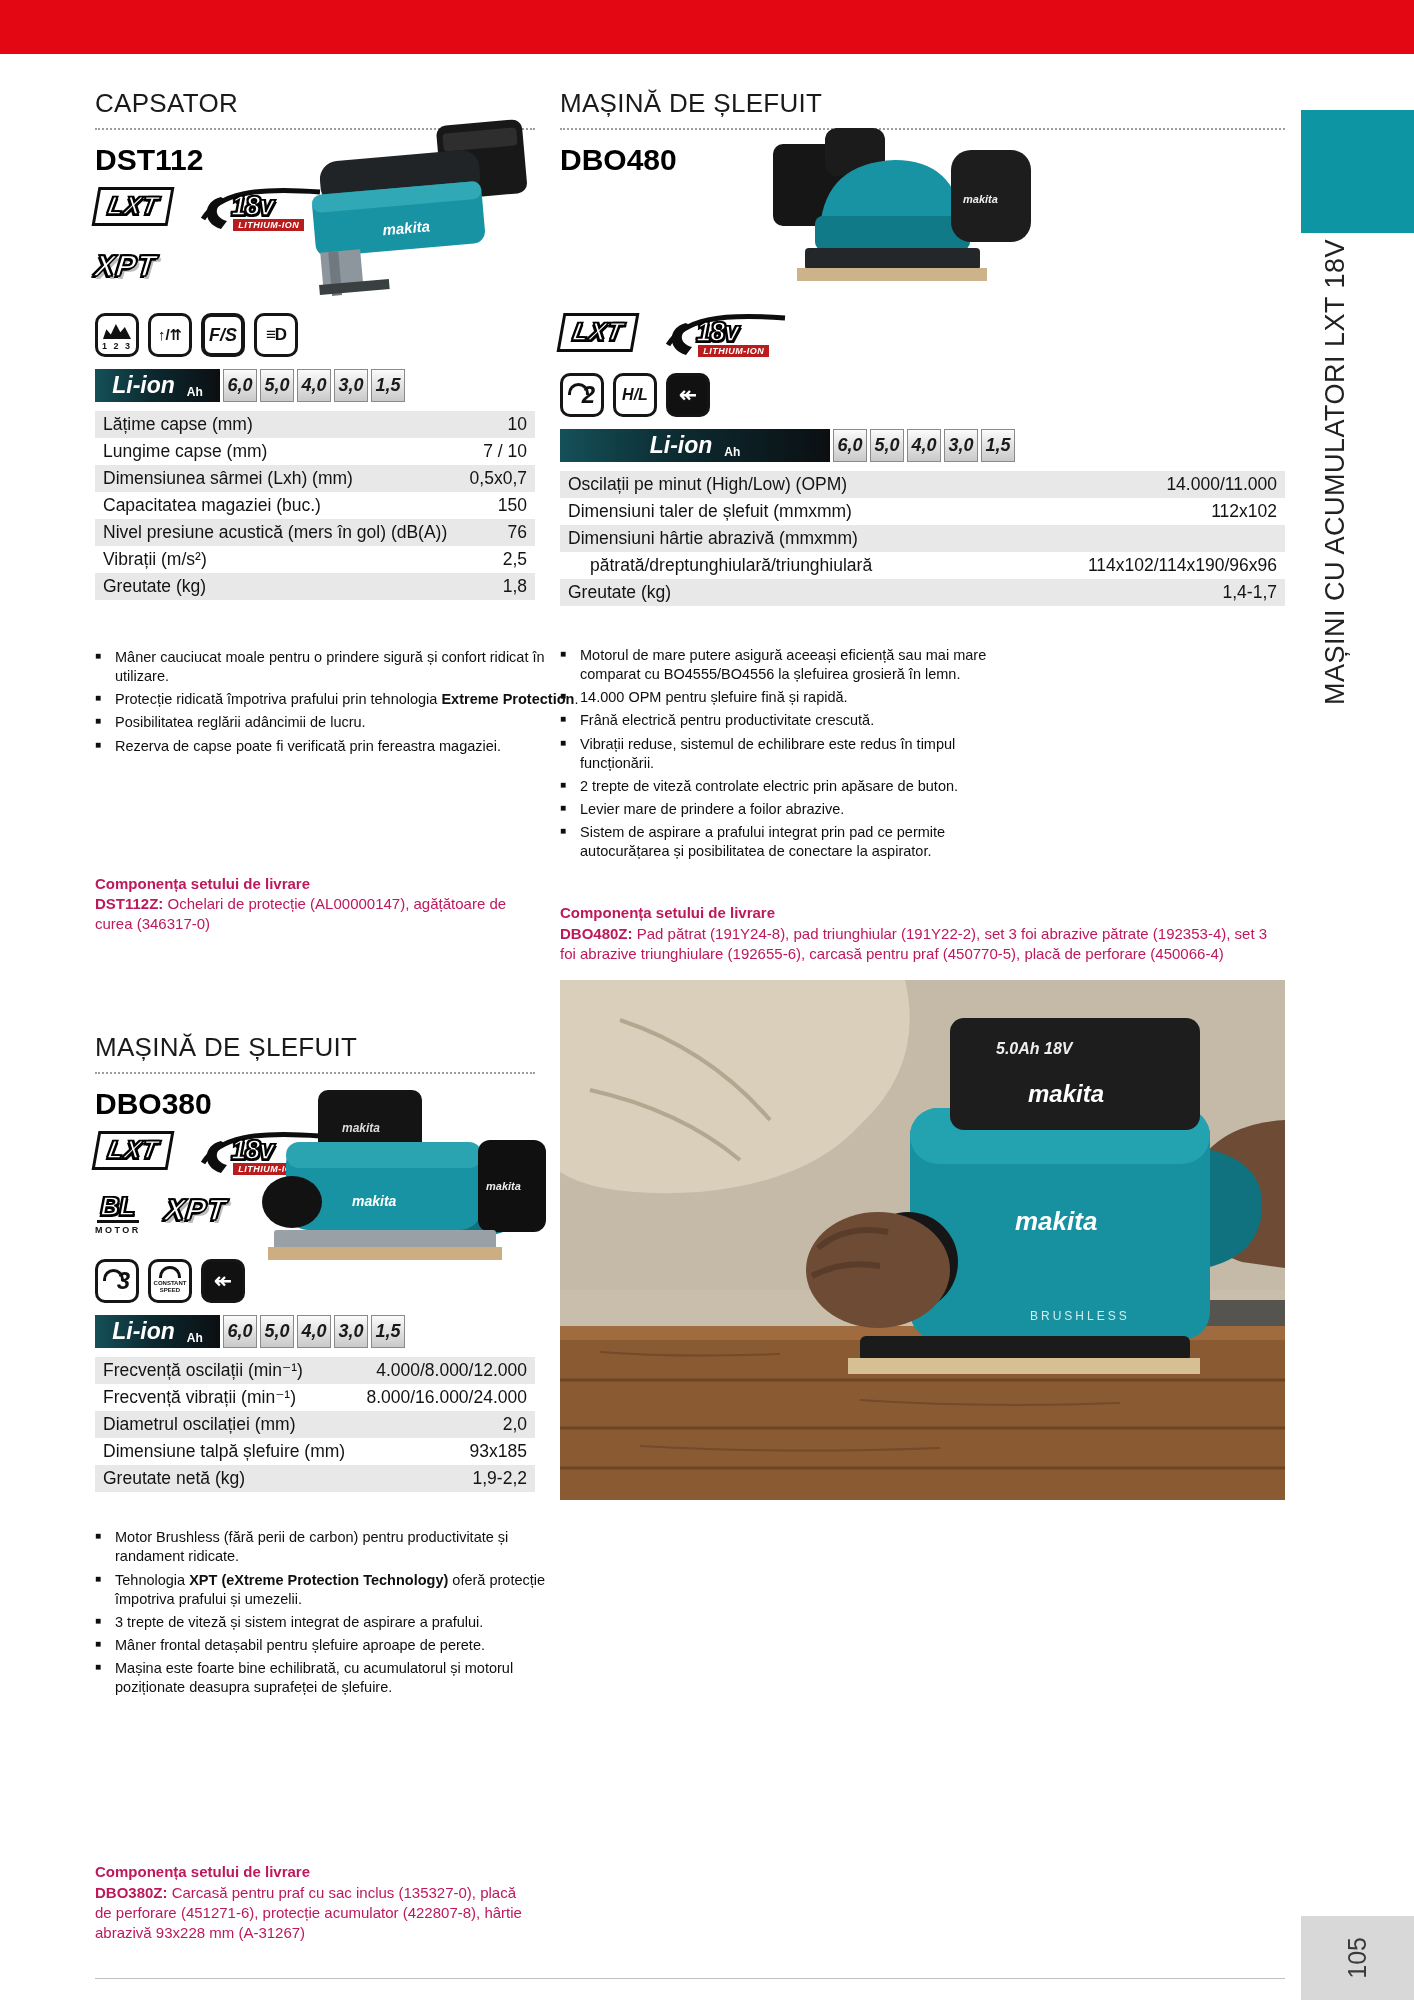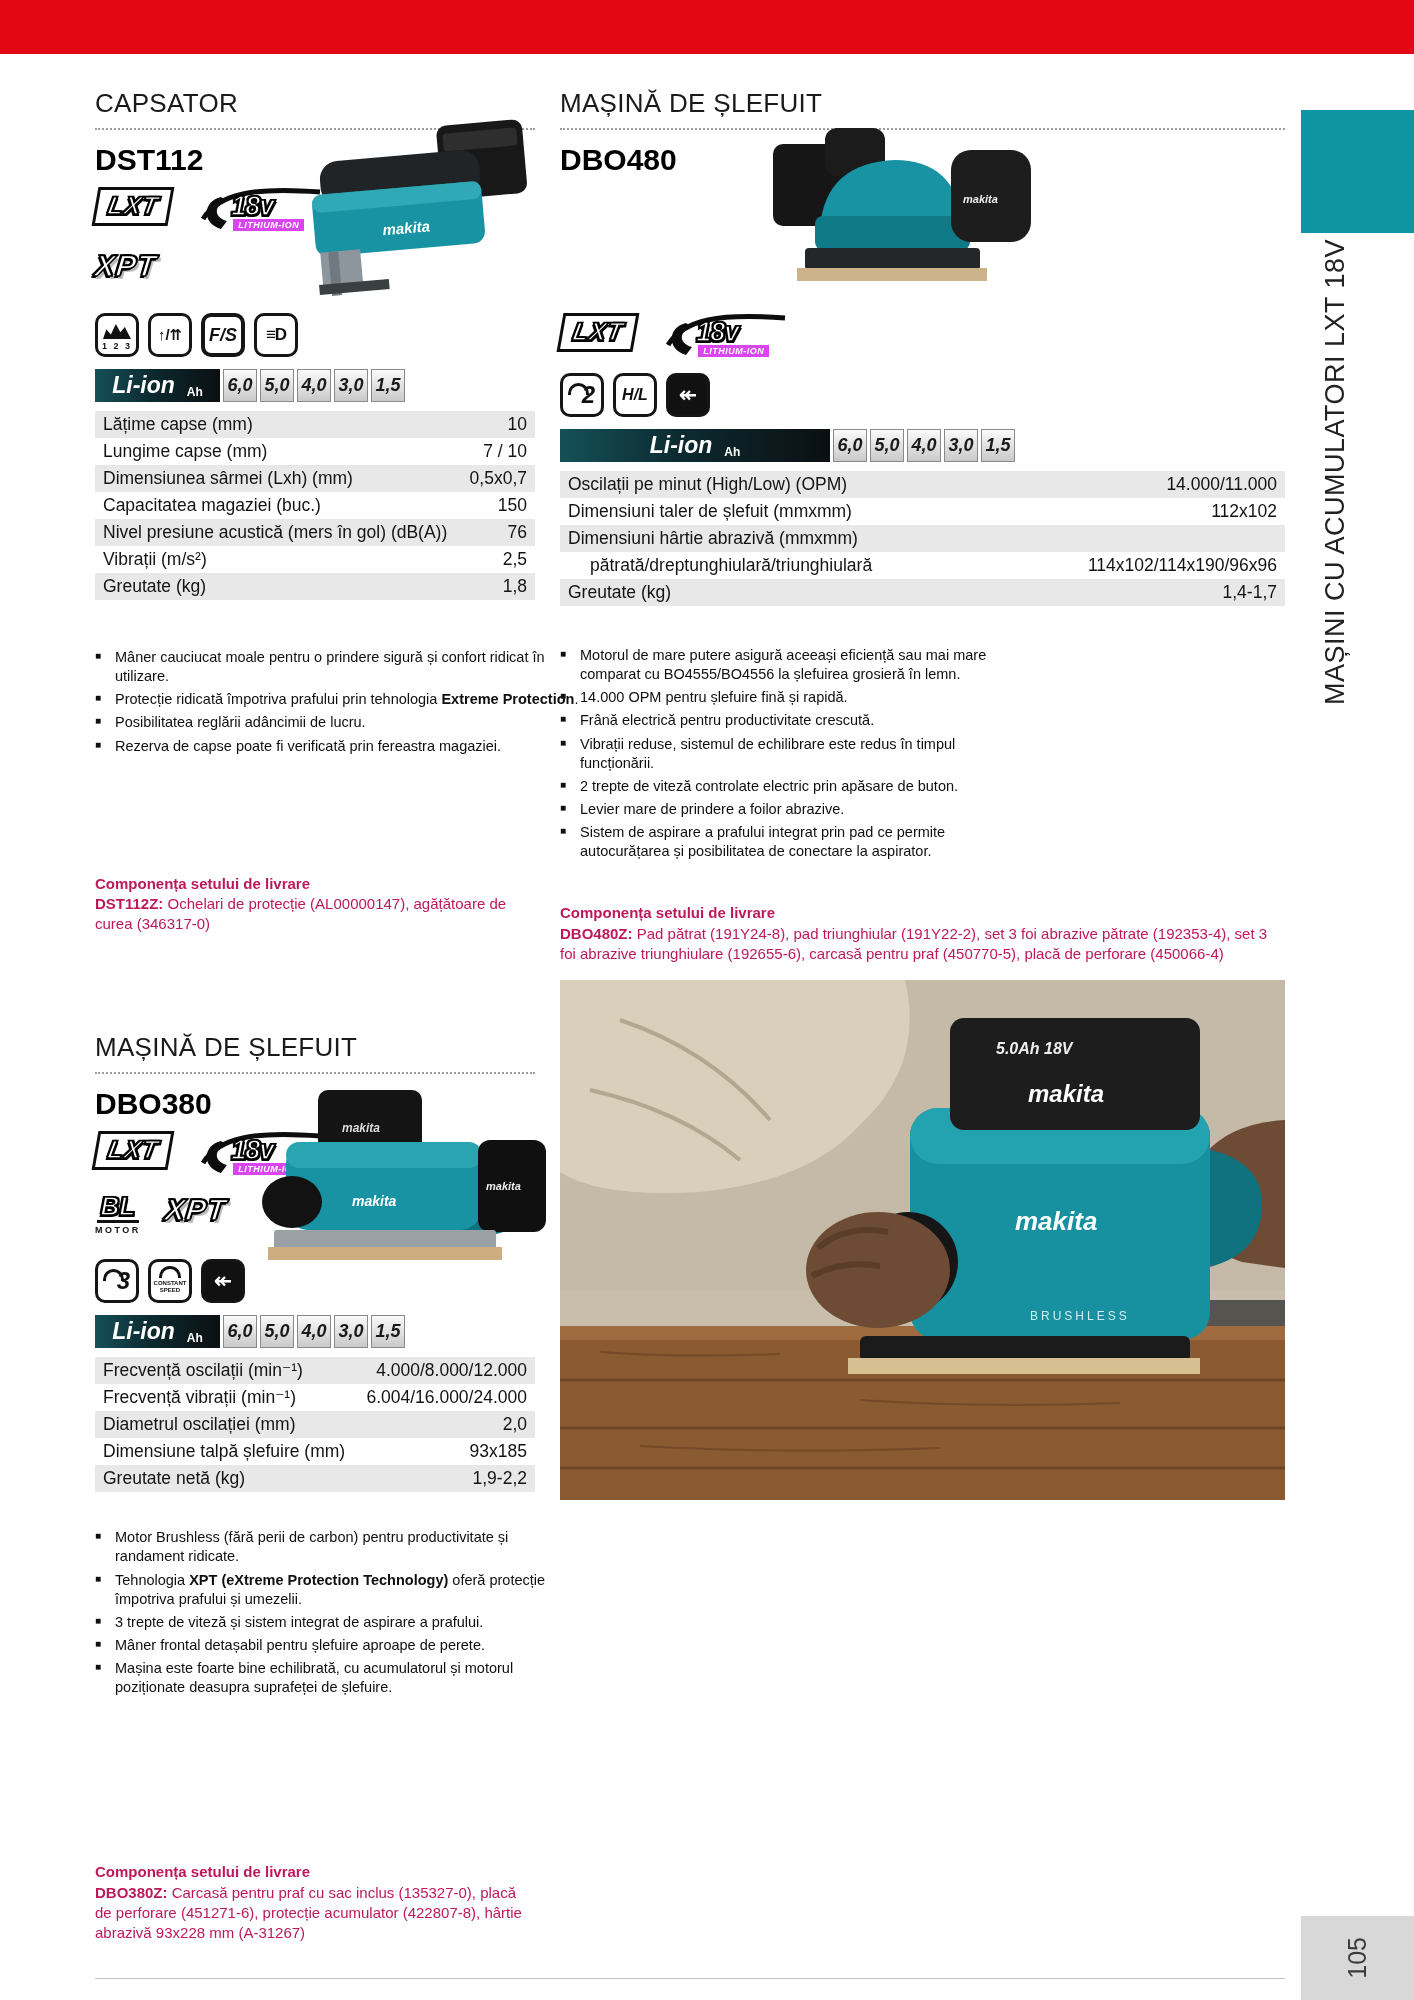--- a/index.html
+++ b/index.html
@@ -32,21 +32,21 @@
   .badge-row{display:flex;align-items:flex-start;gap:24px;margin-top:10px;}
   .outline-txt{
     color:#fff;-webkit-text-stroke:1.6px #000;
     text-shadow:-1.5px -1.5px 0 #000,1.5px -1.5px 0 #000,-1.5px 1.5px 0 #000,1.5px 1.5px 0 #000;
   }
   .badge-lxt{border:3px solid #0d0d0d;padding:1px 10px 3px;transform:skewX(-10deg);background:#fff;}
   .badge-lxt span{display:block;font-style:italic;font-weight:bold;font-size:25px;letter-spacing:1px;}
   .badge-18v{position:relative;width:128px;height:52px;}
   .badge-18v svg{position:absolute;left:0;top:-2px;}
   .v18{position:absolute;left:36px;top:4px;font-size:27px;font-style:italic;font-weight:bold;letter-spacing:-1px;text-align:right;}
-  .li-tag{position:absolute;left:38px;top:32px;background:#d946ef;color:#fff;font-size:9px;
+  .li-tag{position:absolute;left:38px;top:32px;background:#b91c1c;color:#fff;font-size:9px;
     font-style:italic;font-weight:bold;padding:1px 5px;letter-spacing:0.5px;}
   .badge-xpt span{display:inline-block;transform:skewX(-6deg);font-size:30px;font-style:italic;
     font-weight:bold;letter-spacing:1px;
     text-shadow:-1.5px -1.5px 0 #000,1.5px -1.5px 0 #000,-1.5px 1.5px 0 #000,3px 3px 0 #bdbdbd;}
   .badge-bl{display:flex;flex-direction:column;align-items:center;}
   .badge-bl .bl{font-size:26px;font-style:italic;font-weight:bold;border-bottom:3px solid #111;
     line-height:1.05;padding:0 4px;}
   .badge-bl .motor{font-size:9px;font-weight:bold;letter-spacing:2.5px;margin-top:2px;color:#111;}
 
   
@@ -444,21 +444,21 @@
 
   <div class="spec-table">
 
       <div class="spec-row">
         <span class="spec-label">Frecvență oscilații (min⁻¹)</span>
         <span class="spec-value">4.000/8.000/12.000</span>
       </div>
 
       <div class="spec-row">
         <span class="spec-label">Frecvență vibrații (min⁻¹)</span>
-        <span class="spec-value">6.004/16.000/24.000</span>
+        <span class="spec-value">8.000/16.000/24.000</span>
       </div>
 
       <div class="spec-row">
         <span class="spec-label">Diametrul oscilației (mm)</span>
         <span class="spec-value">2,0</span>
       </div>
 
       <div class="spec-row">
         <span class="spec-label">Dimensiune talpă șlefuire (mm)</span>
         <span class="spec-value">93x185</span>

